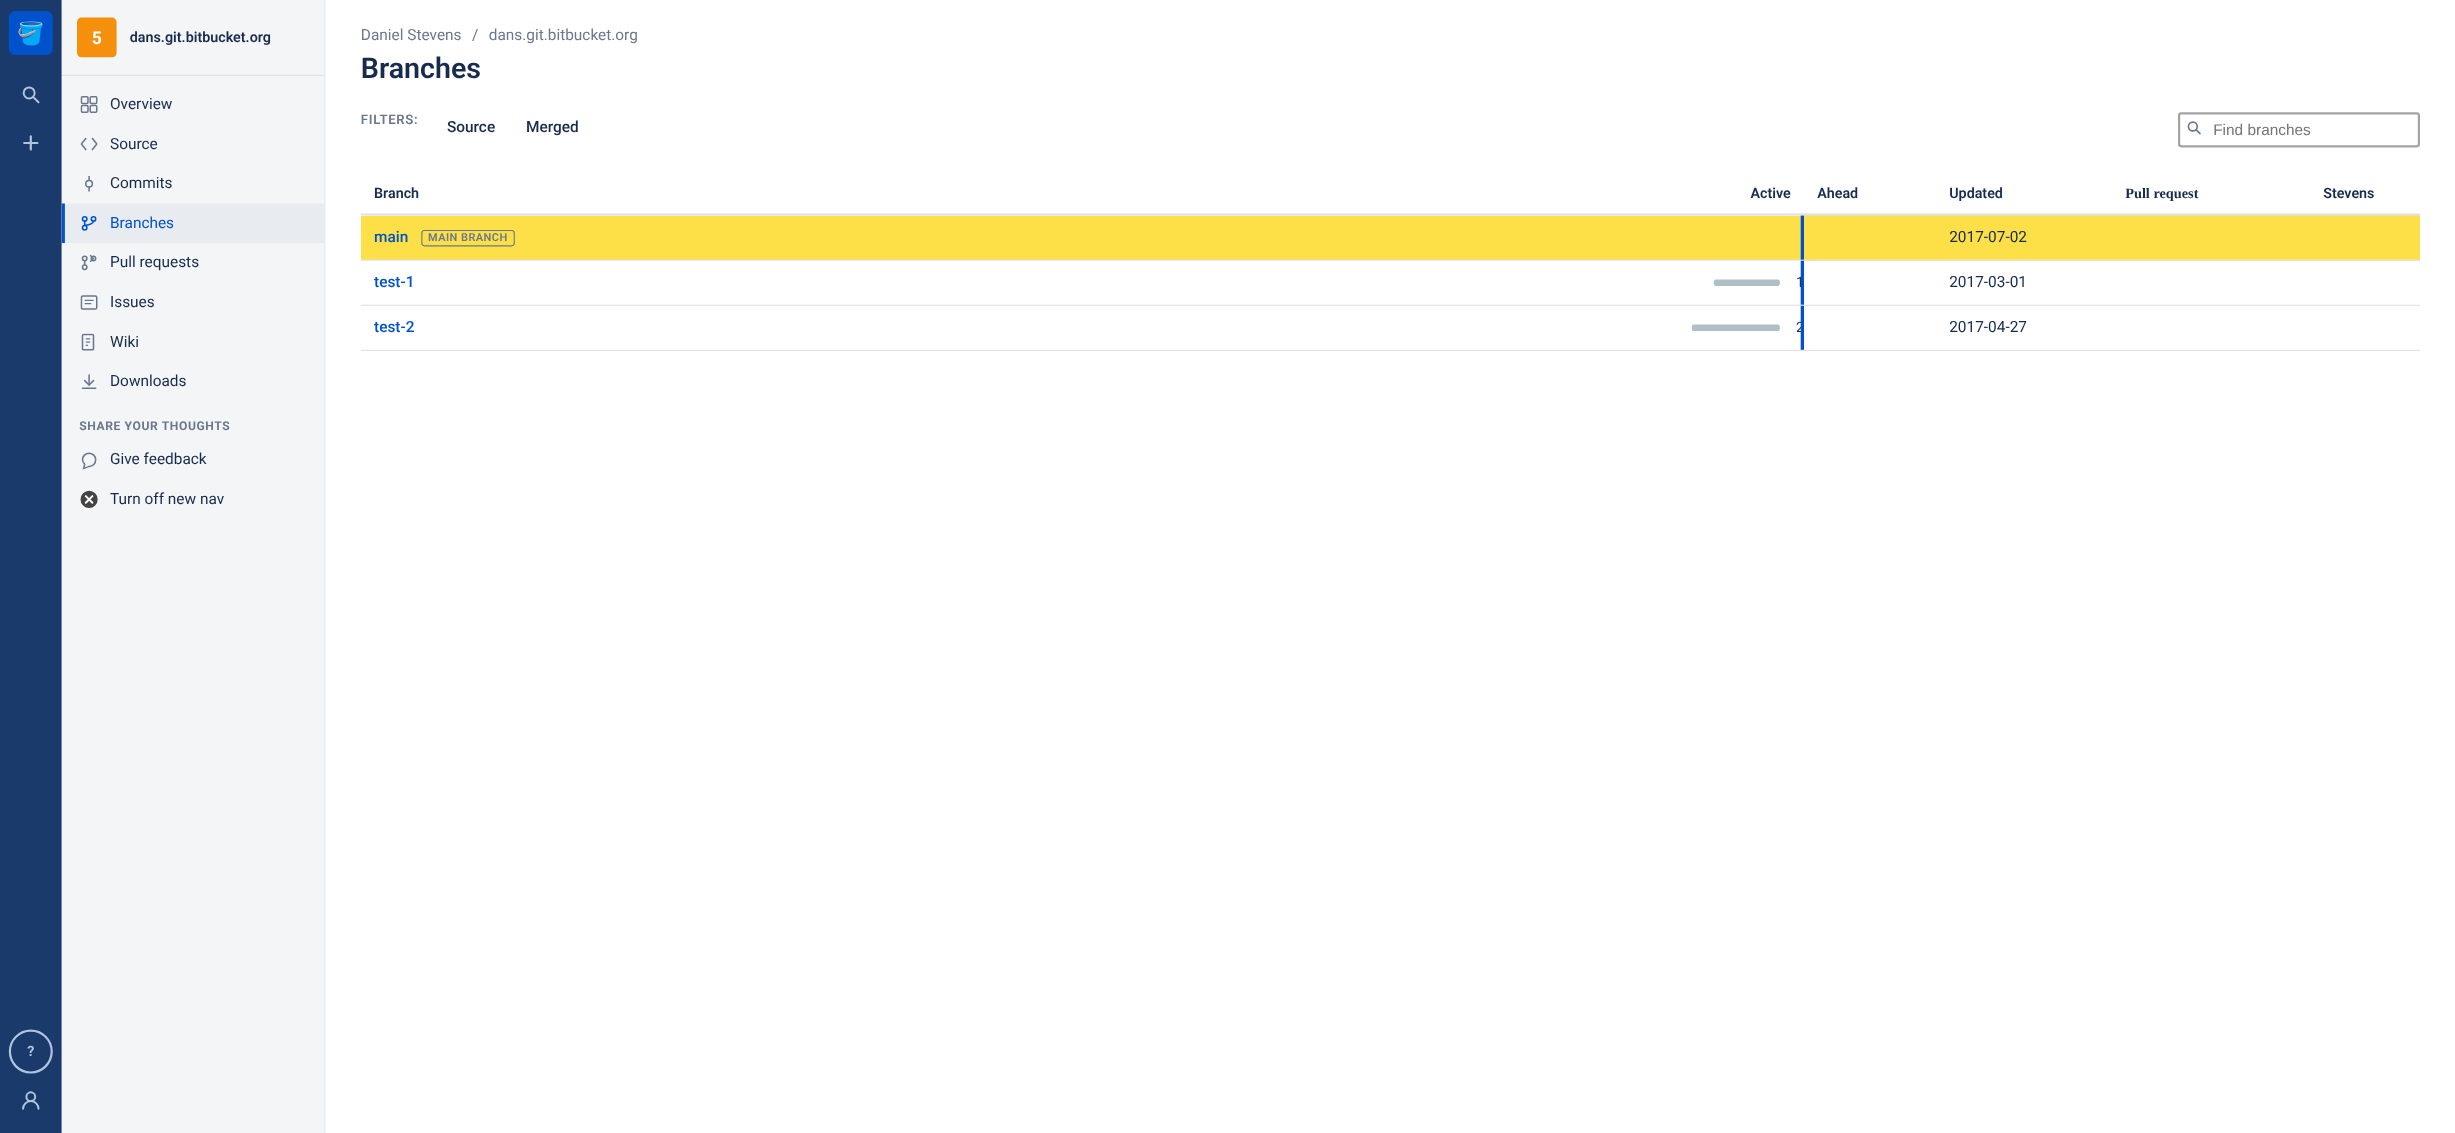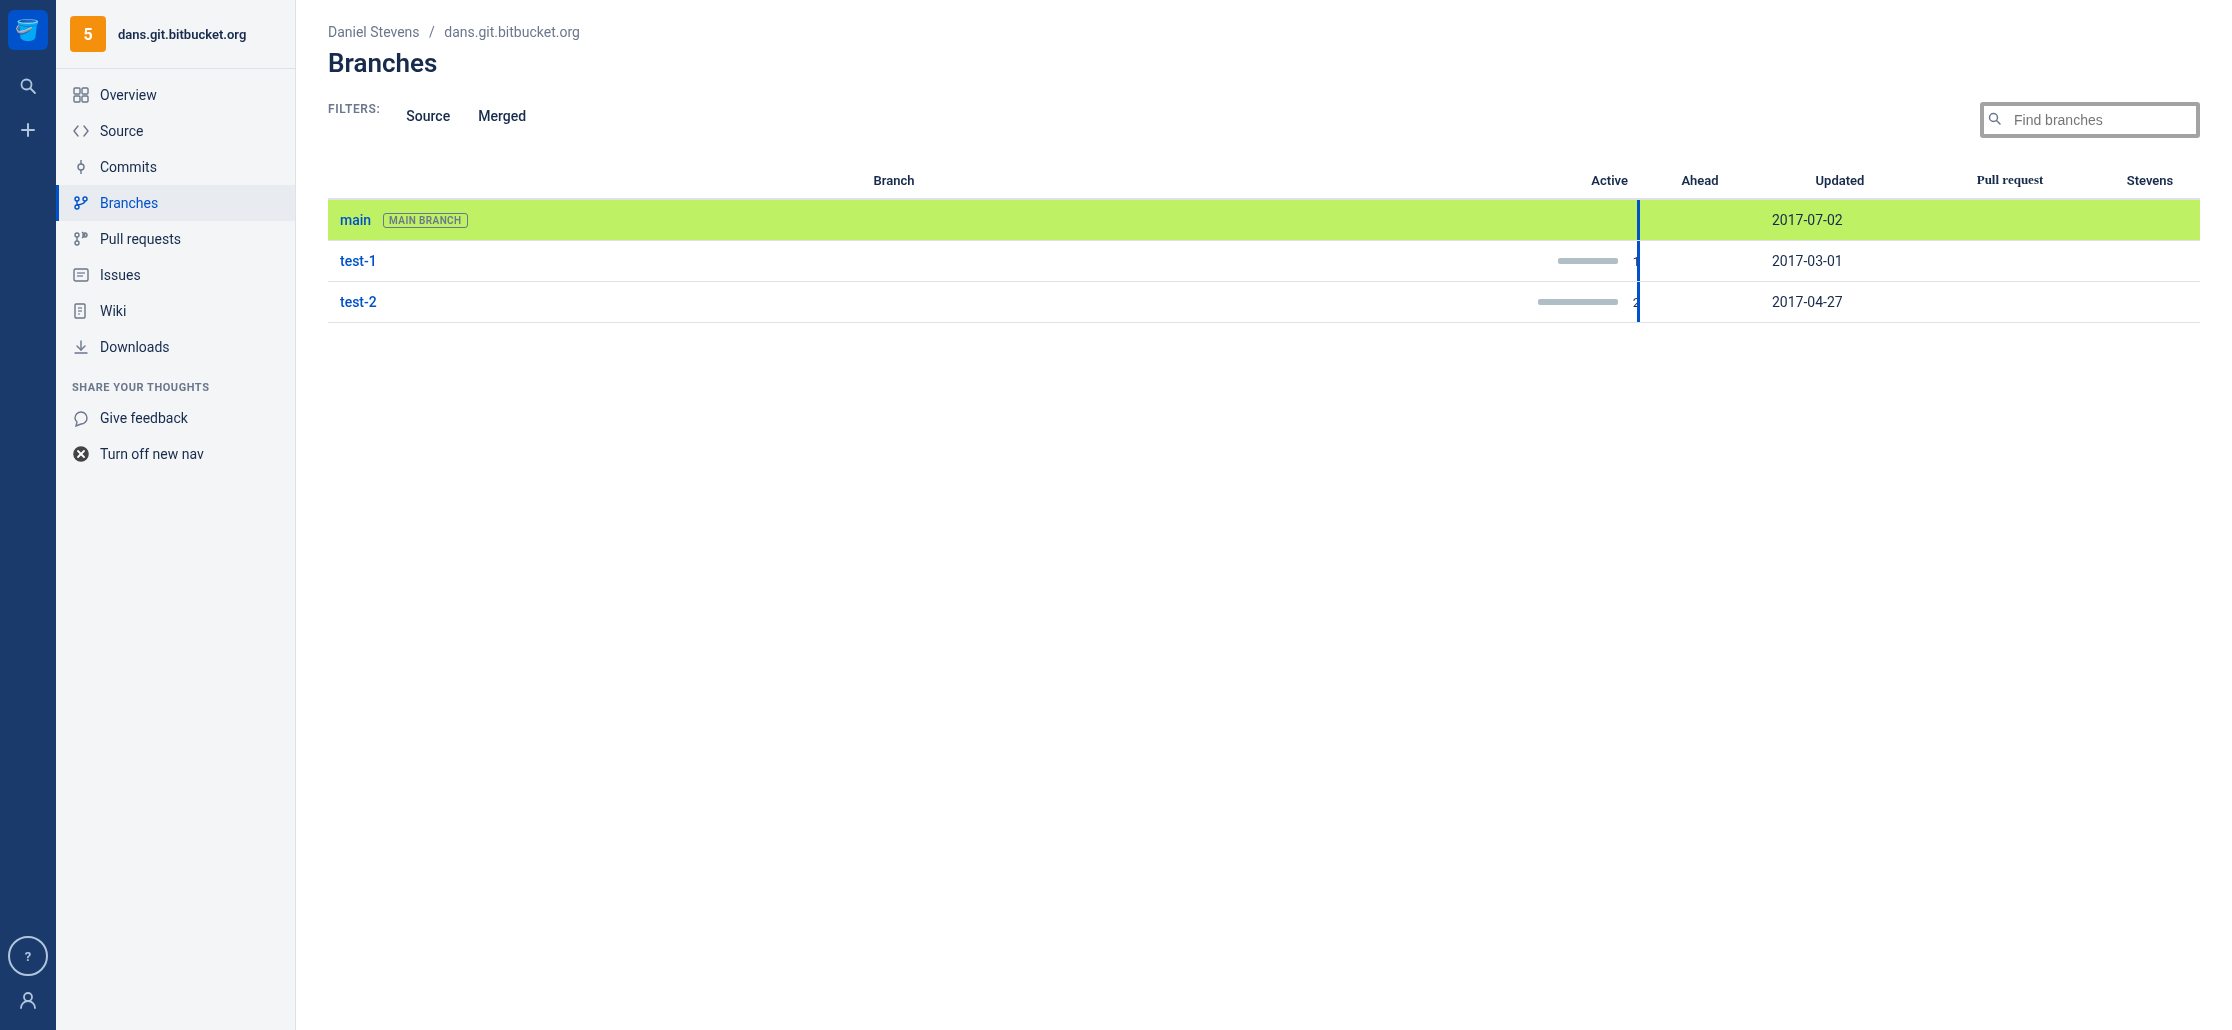--- a/index.html
+++ b/index.html
@@ -153,21 +153,21 @@
       color: #172b4d;
       padding: 6px 14px;
       cursor: pointer;
       font-weight: 500;
     }
     .find-branches-wrapper {
       margin-left: auto;
       position: relative;
     }
     .find-branches-input {
-      border: 4px solid #a3a3a3;
+      border: 2px solid #a3a3a3;
       border-radius: 3px;
       padding: 6px 10px 6px 30px;
       font-size: 14px;
       color: #172b4d;
       width: 220px;
       background: #fff;
       outline: none;
     }
     .search-icon-inline {
       position: absolute;
@@ -177,21 +177,21 @@
       color: #6b778c;
       font-size: 13px;
     }
 
     
     .branches-table {
       width: 100%;
       border-collapse: collapse;
     }
     .branches-table th {
-      text-align: center;
+      text-align: left;
       font-size: 13px;
       font-weight: 600;
       color: #172b4d;
       padding: 10px 12px;
       border-bottom: 2px solid #dfe1e6;
     }
     .branches-table td {
       padding: 12px 12px;
       border-bottom: 1px solid #dfe1e6;
       font-size: 14px;
@@ -229,21 +229,21 @@
       text-align: right;
     }
     .blue-divider {
       width: 3px;
       background: #0052cc;
       position: absolute;
       top: 0; bottom: 0;
       right: 0;
     }
     .date-cell { color: #6b778c; font-size: 13px; }
-    .selected-row { background: #bef264; }
+    .selected-row { background: #fde047; }
   </style>
 </head>
 <body>
 
 <div class="global-nav">
   <div class="global-nav-item" style="background:#0052cc; border-radius:6px; color:#fff; font-size:20px;">
     🪣
   </div>
   <div class="global-nav-item" style="margin-top:12px;">
     <svg width="18" height="18" viewBox="0 0 18 18" fill="none">

